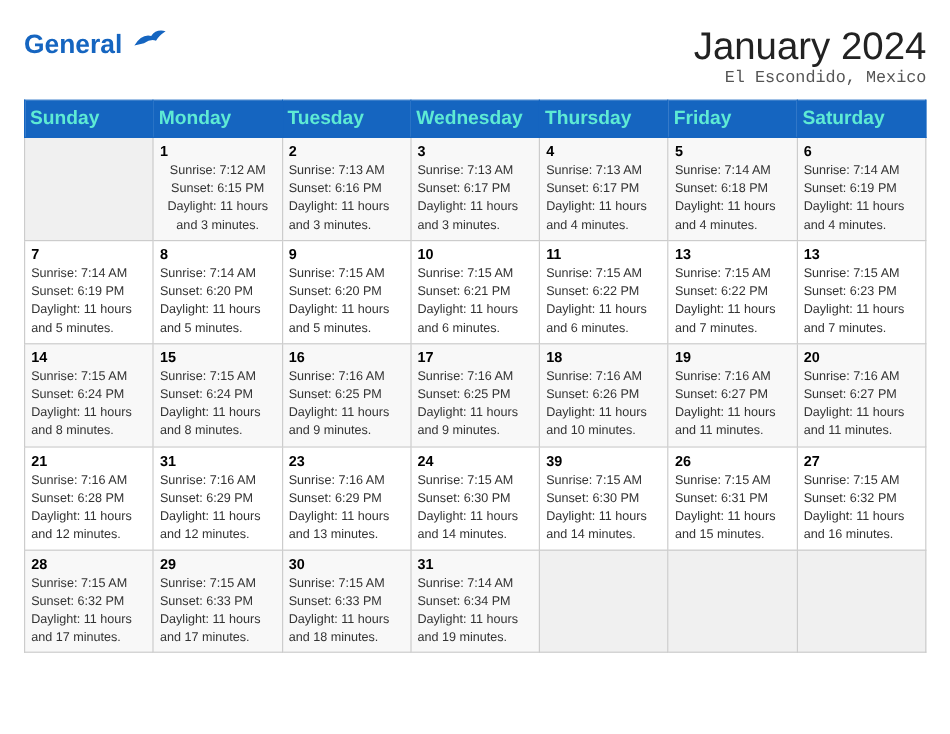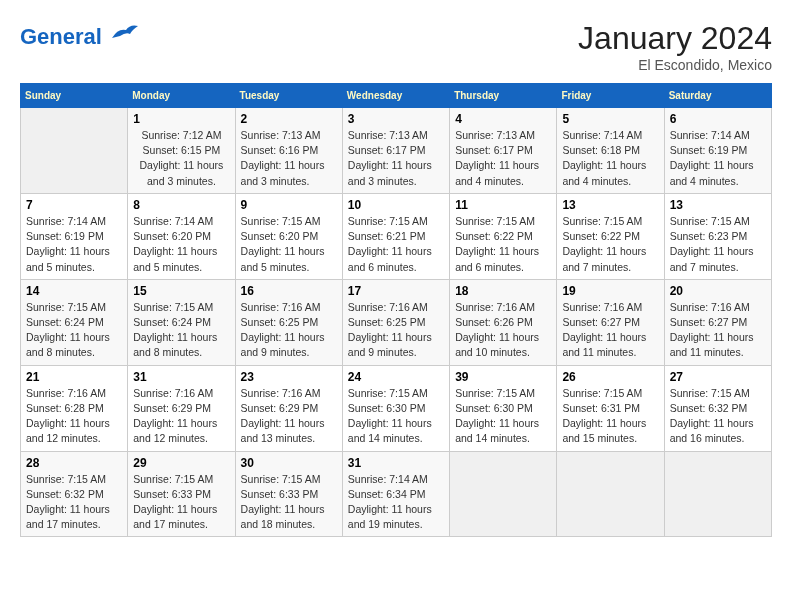--- a/index.html
+++ b/index.html
@@ -37,32 +37,33 @@
       text-align: right;
     }
     .month-title {
       font-size: 32px;
       font-weight: normal;
       color: #222;
     }
     .location {
       font-size: 14px;
       color: #555;
+      font-family: Liberation Mono, monospace;
     }
     table {
       width: 100%;
       border-collapse: collapse;
       font-size: 11px;
     }
     thead tr th {
       background-color: #1565c0;
-      color: #fef9c3;
+      color: #5eead4;
       padding: 6px 4px;
       text-align: left;
-      font-size: 10px;
+      font-size: 16px;
       font-weight: bold;
       border: 1px solid #1565c0;
     }
     tbody tr td {
       border: 1px solid #ccc;
       vertical-align: top;
       padding: 4px 5px;
       min-width: 100px;
       min-height: 70px;
       height: 80px;

